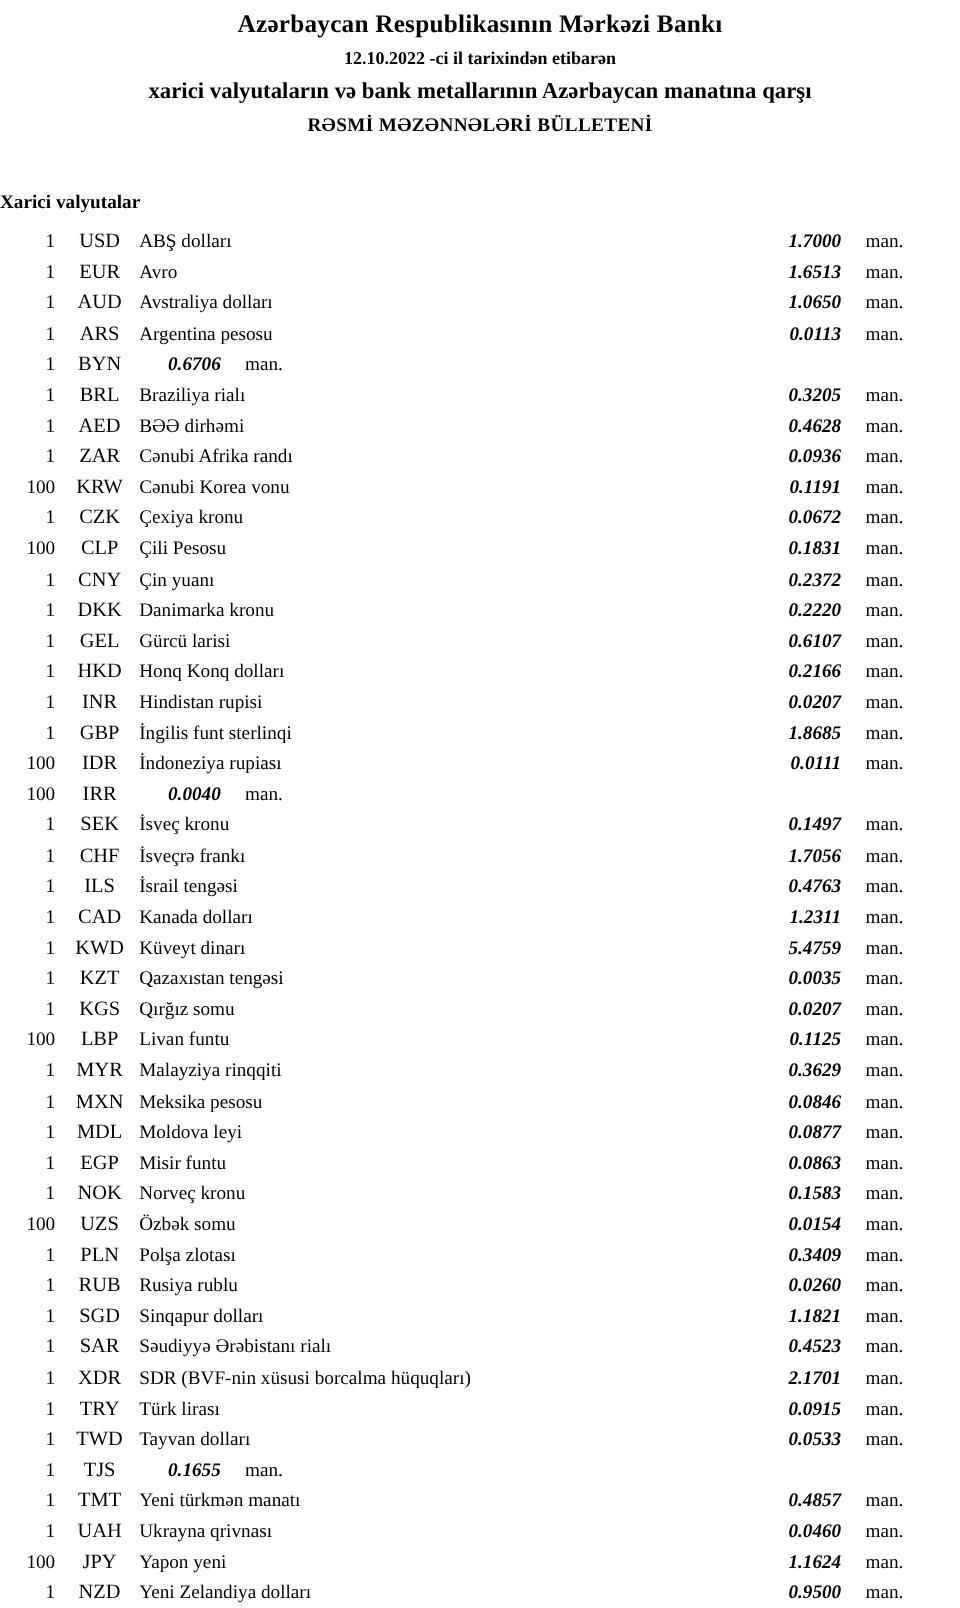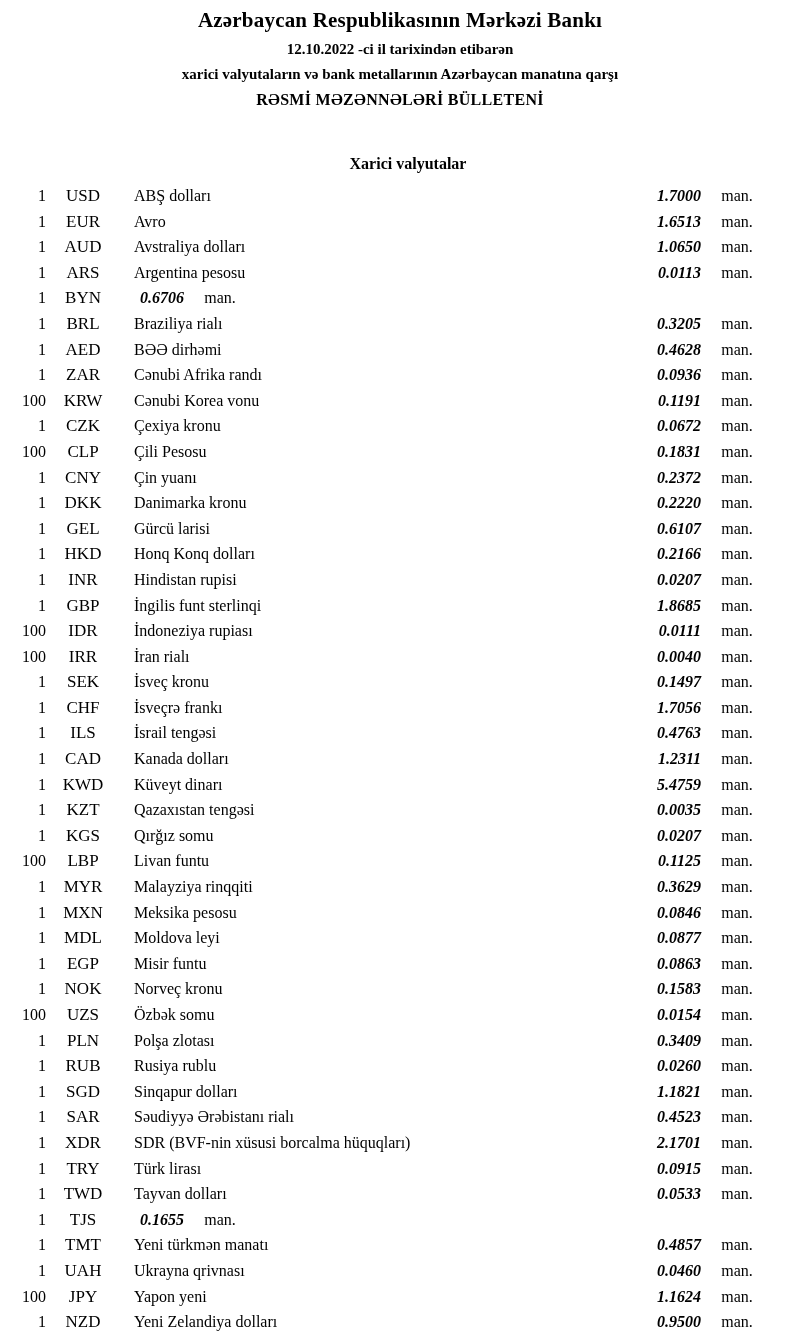--- a/index.html
+++ b/index.html
@@ -25,36 +25,35 @@
     font-weight: bold;
     letter-spacing: 0.2px;
     margin: 2px 0 8px 0;
   }
   .date-line {
     font-size: 15px;
     font-weight: bold;
     margin: 0 0 8px 0;
   }
   .subtitle {
-    font-size: 15px;
+    font-size: 19px;
     font-weight: bold;
     margin: 0 0 8px 0;
   }
   .bulletin-line {
     font-size: 16px;
     font-weight: bold;
     letter-spacing: 0.3px;
     margin: 0;
   }
   .section-title {
-    text-align: center;
+    text-align: left;
     font-size: 16px;
     font-weight: bold;
     margin: 46px 0 8px 0;
-    padding-left: 16px;
   }
   .rates-table {
     padding: 2px 40px 0 6px;
   }
   .row {
     display: flex;
     align-items: baseline;
     height: 25.6px;
     font-size: 16px;
     line-height: 25.6px;
@@ -68,21 +67,21 @@
   }
   .code {
     width: 58px;
     text-align: center;
     margin-left: 8px;
     flex: 0 0 auto;
     font-size: 17px;
   }
   .name {
     flex: 1 1 auto;
-    margin-left: 22px;
+    margin-left: 4px;
     overflow: hidden;
   }
   .rate {
     width: 72px;
     text-align: right;
     font-weight: bold;
     font-style: italic;
     flex: 0 0 auto;
   }
   .unit {
@@ -229,21 +228,20 @@
         <div class="row">
           <span class="cell qty">100</span>
           <span class="cell code">IDR</span>
           <span class="cell name">İndoneziya rupiası</span>
           <span class="cell rate">0.0111</span>
           <span class="cell unit">man.</span>
         </div>
         <div class="row">
           <span class="cell qty">100</span>
           <span class="cell code">IRR</span>
-          <span class="cell name">İran rialı</span>
           <span class="cell rate">0.0040</span>
           <span class="cell unit">man.</span>
         </div>
         <div class="row">
           <span class="cell qty">1</span>
           <span class="cell code">SEK</span>
           <span class="cell name">İsveç kronu</span>
           <span class="cell rate">0.1497</span>
           <span class="cell unit">man.</span>
         </div>

